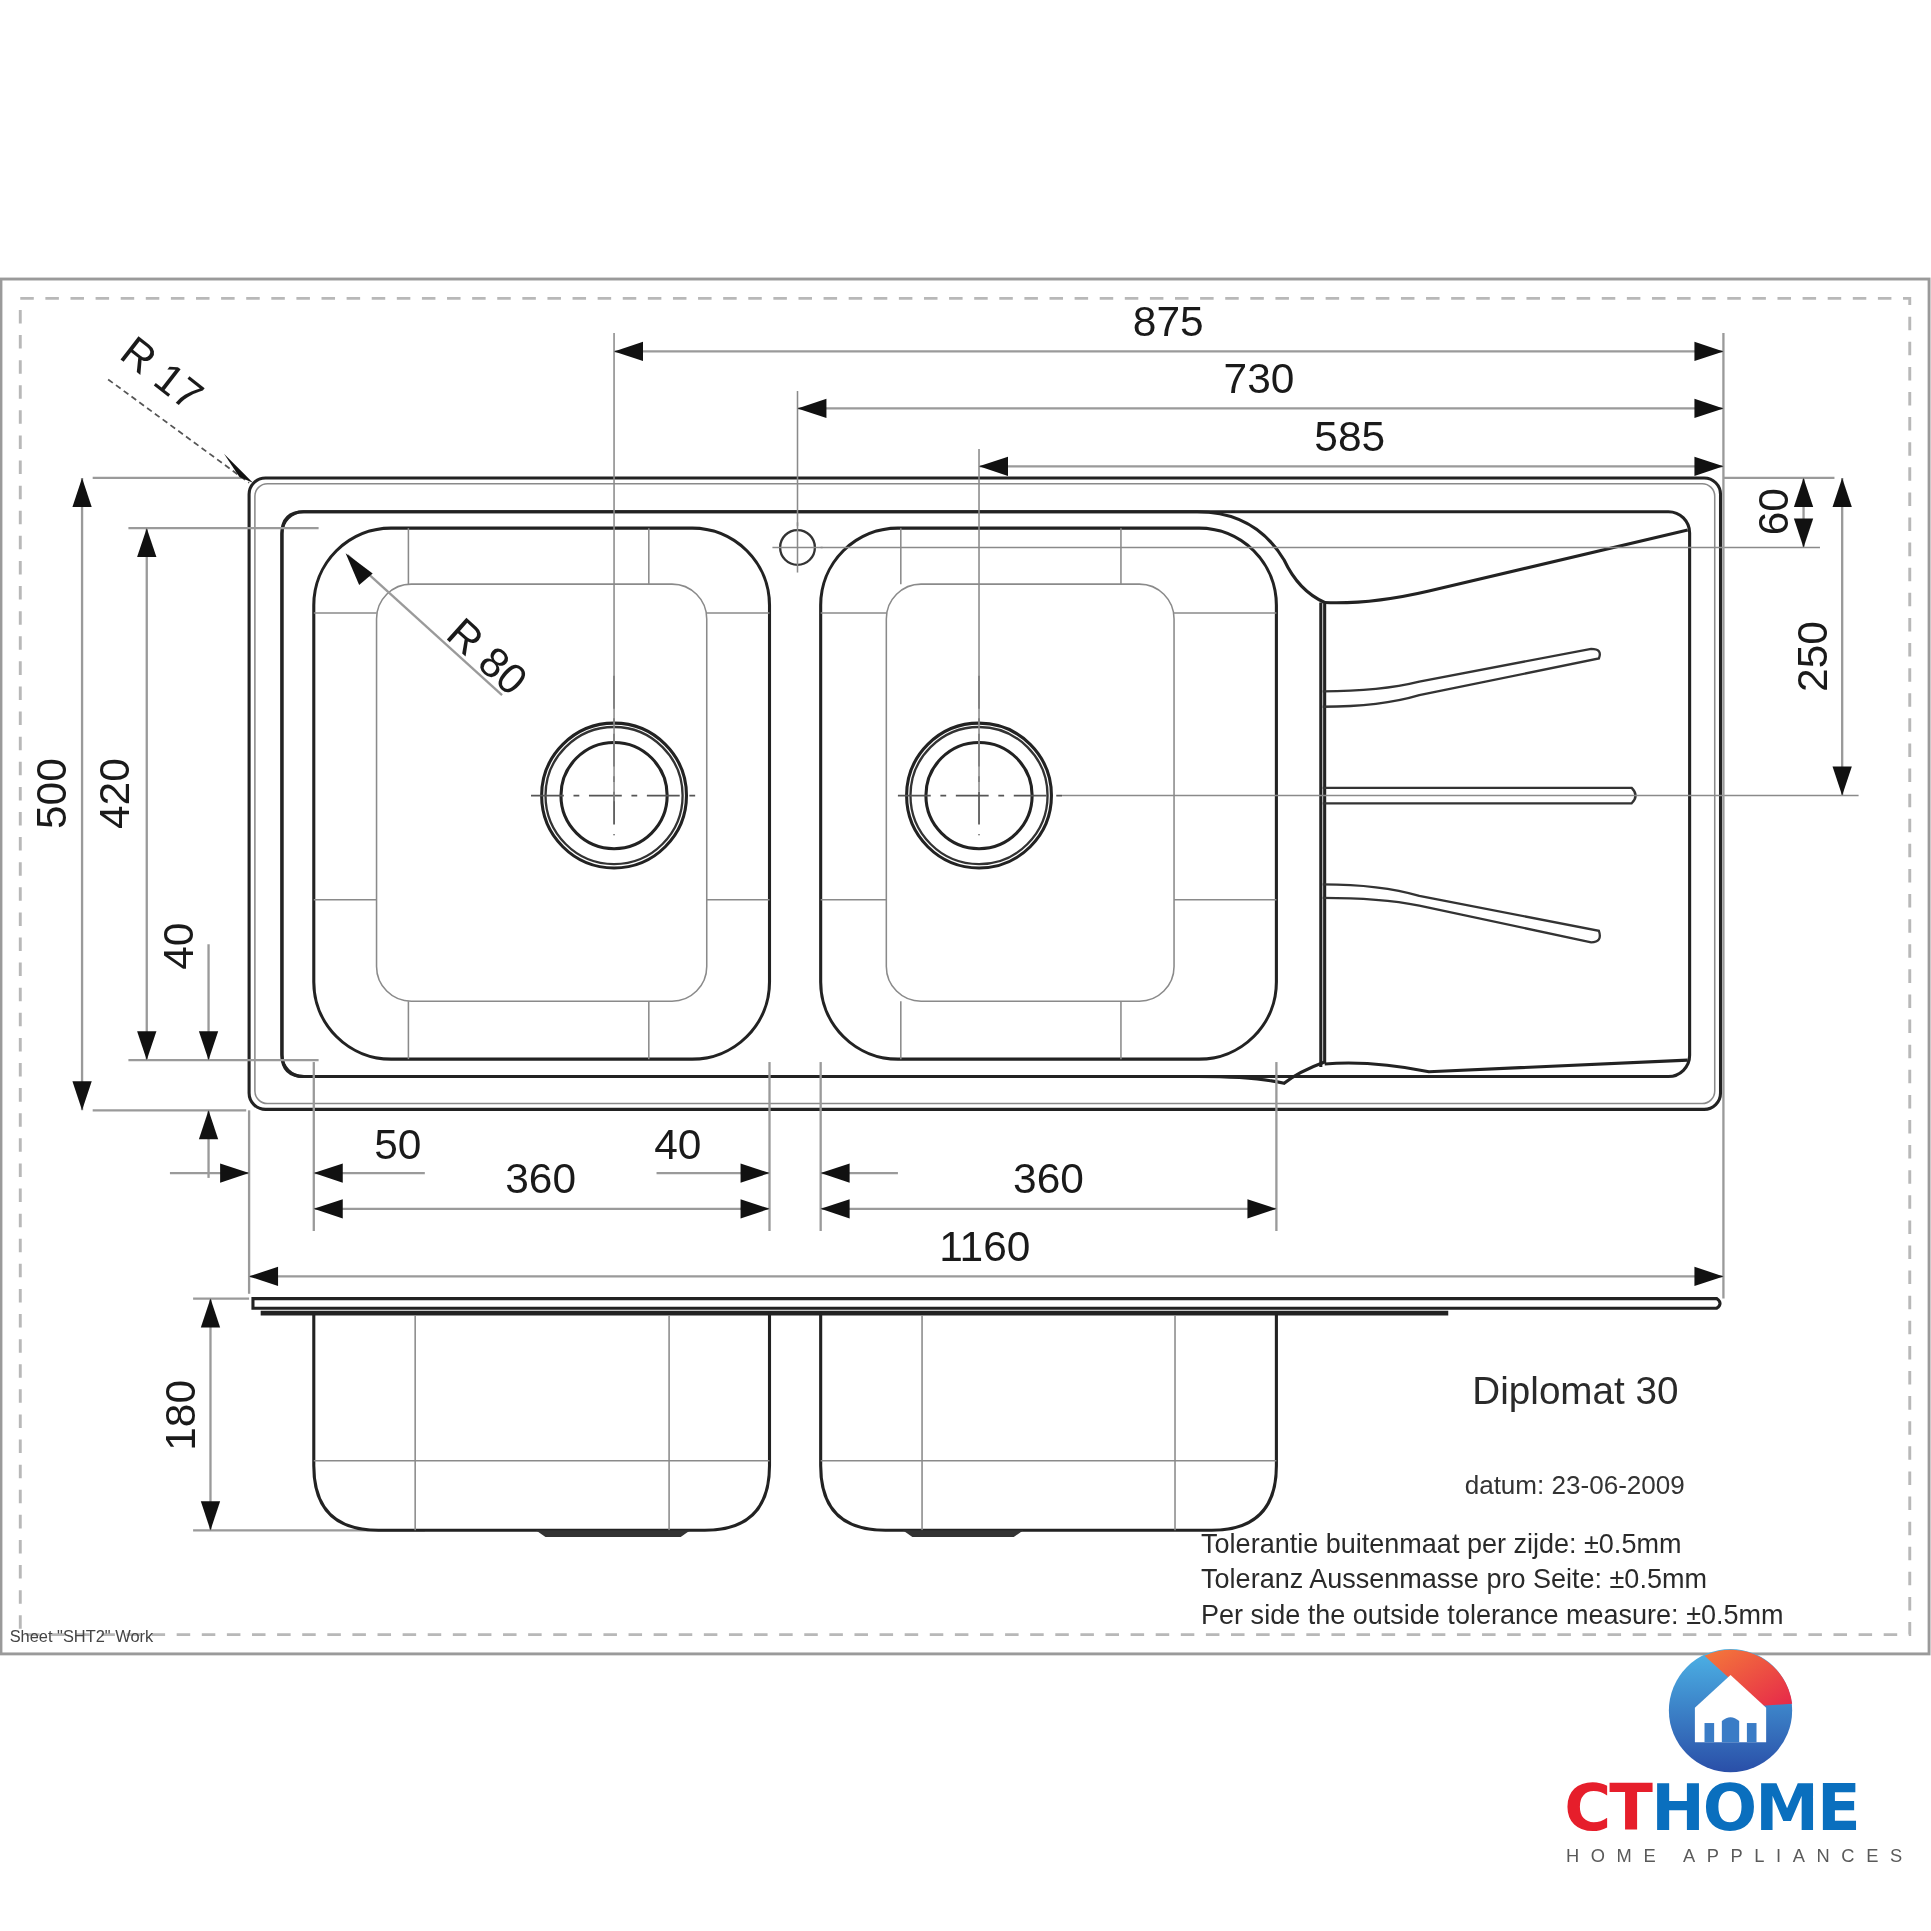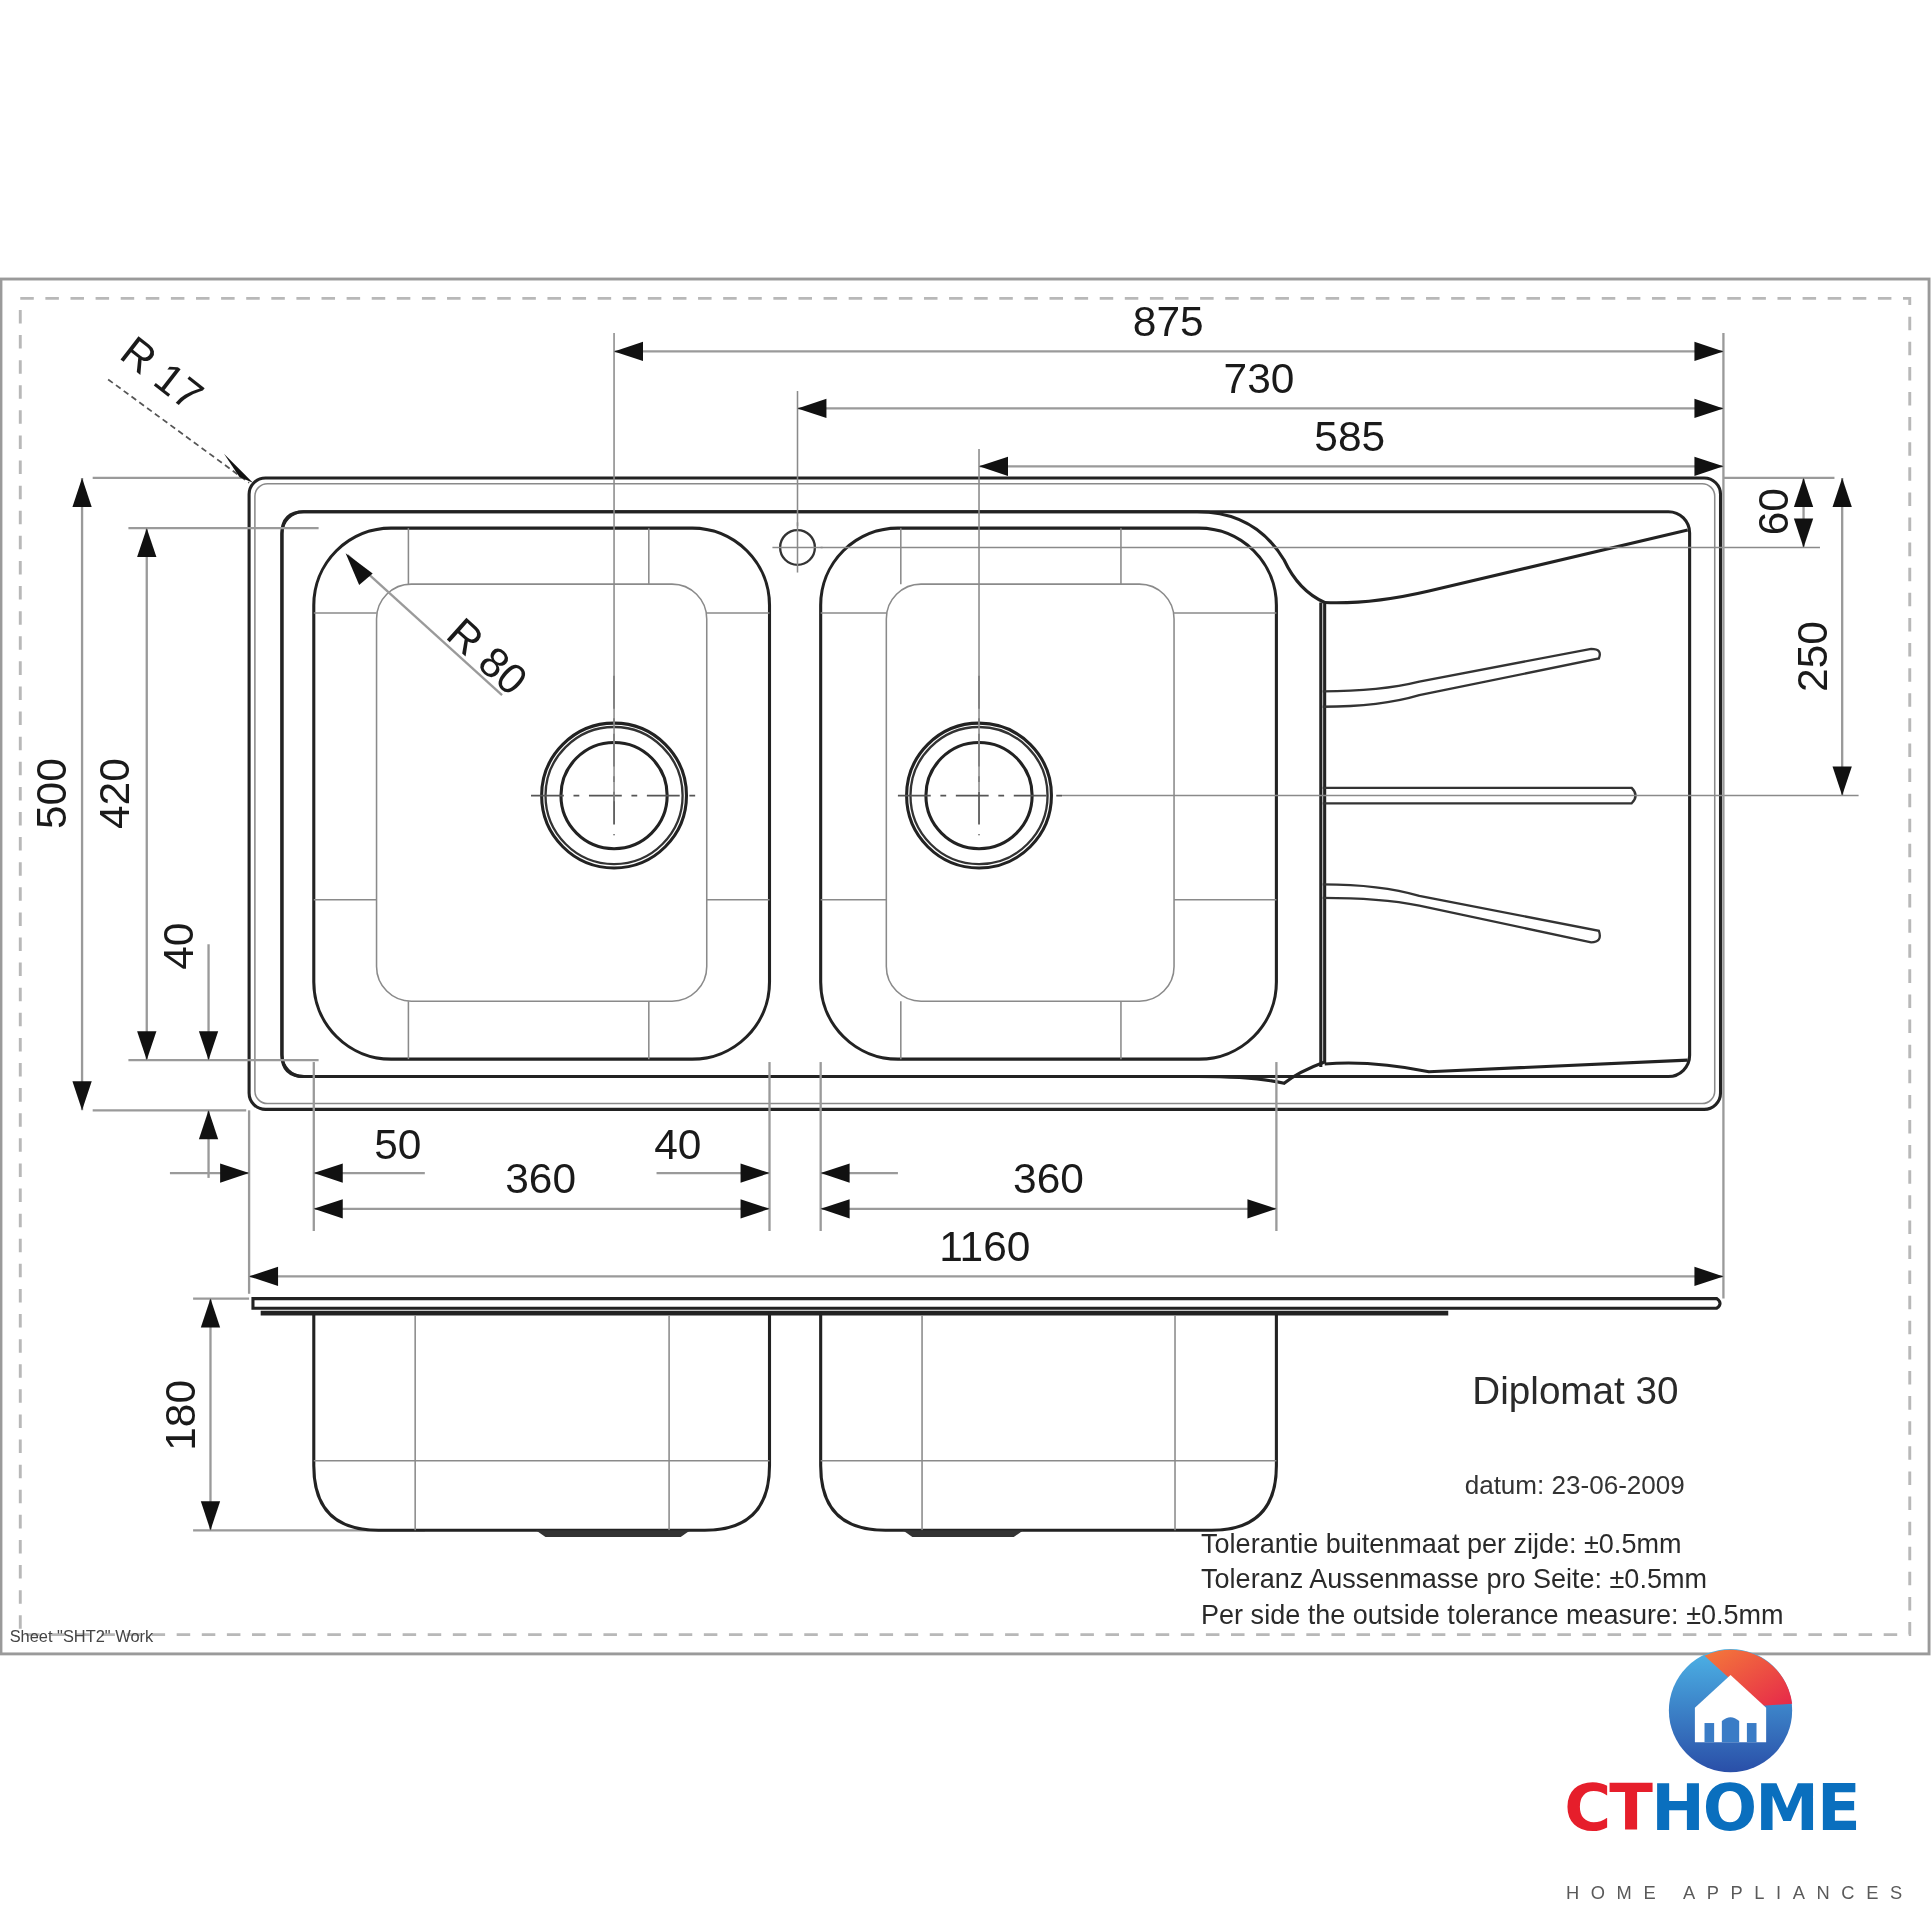--- a/index.html
+++ b/index.html
@@ -14,21 +14,21 @@
   .center { fill:none; stroke:#555; stroke-width:1.8; stroke-dasharray:34 10 6 10; }
   .arrow { fill:#111; stroke:none; }
   .dimtext { font-family:"Liberation Sans", sans-serif; font-size:44px; fill:#1a1a1a; }
   .label-title { font-family:"Liberation Sans", sans-serif; font-size:40px; fill:#2a2a2a; }
   .label-date { font-family:"Liberation Sans", sans-serif; font-size:27px; fill:#333; }
   .label-tol { font-family:"Liberation Sans", sans-serif; font-size:28px; fill:#2a2a2a; }
   .sheet { font-family:"Liberation Sans", sans-serif; font-size:17px; fill:#444; }
   .logo { position:absolute; left:1545px; top:1631px; width:367px; height:232px; }
   .logo-ct { position:absolute; left:19.3px; top:145px; font-family:"DejaVu Sans", sans-serif; font-weight:bold; font-size:64px; letter-spacing:-1.9px; color:#e61e2b; line-height:1; }
   .logo-home { color:#0a6fbe; }
-  .logo-sub { position:absolute; left:21px; top:214px; font-family:"Liberation Sans", sans-serif; font-size:18.3px; letter-spacing:11.6px; color:#5a5a5a; white-space:nowrap;margin-top:37px; }
+  .logo-sub { position:absolute; left:21px; top:214px; font-family:"Liberation Sans", sans-serif; font-size:18.3px; letter-spacing:11.6px; color:#5a5a5a; white-space:nowrap; }
   .logo-mark { position:absolute; left:121px; top:14.5px; width:130px; height:130px; }
 </style>
 </head>
 <body>
 
 <svg id="drawing" viewBox="0 0 2000 2000" xmlns="http://www.w3.org/2000/svg">
 
   <rect class="frame" x="1" y="289" width="1997" height="1424"></rect>
   <rect class="border-dash" x="21" y="309" width="1957" height="1384"></rect>
 

